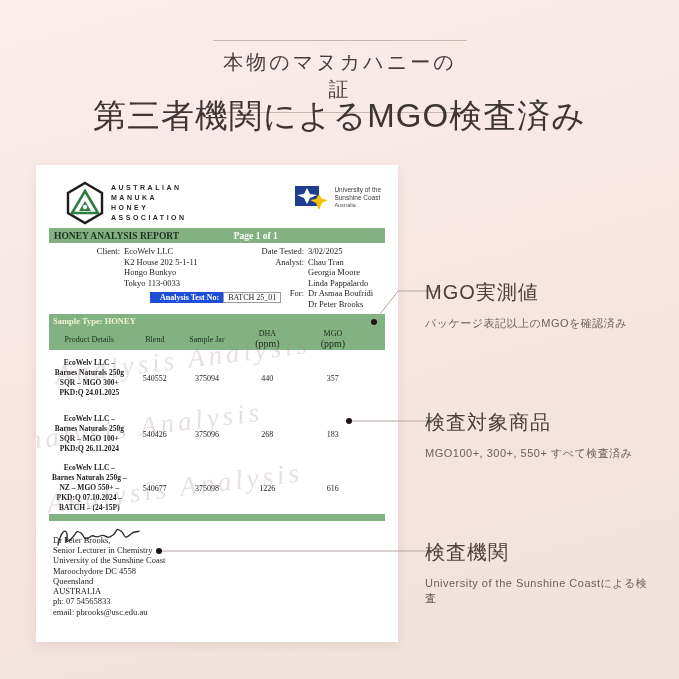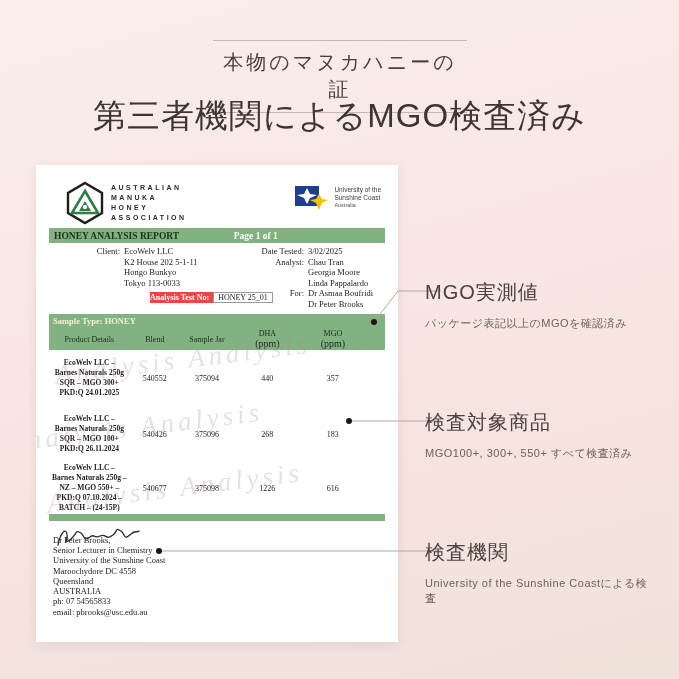--- a/index.html
+++ b/index.html
@@ -33,21 +33,21 @@
   .green-bar .report-title{color:#1f2f1f;}
   .green-bar .page-no{position:absolute;left:55%;color:#ffffff;text-align:center;}
 
   .info-row{position:relative;margin-top:3px;font-size:8.5px;line-height:10.5px;height:66px;}
   .info-left{position:absolute;left:33px;top:0;display:grid;grid-template-columns:38px auto;column-gap:4px;}
   .info-left .lbl{text-align:right;}
   .info-right{position:absolute;left:182px;top:0;display:grid;grid-template-columns:73px auto;column-gap:4px;}
   .info-right .lbl{text-align:right;}
 
   .testno{position:absolute;left:114px;top:126px;display:flex;font-size:8px;height:13px;align-items:center;}
-  .testno .tn-label{background:#ef4444;color:#ffffff;padding:1px 4px 1px 0;font-weight:bold;}
+  .testno .tn-label{background:#1d4ed8;color:#ffffff;padding:1px 4px 1px 10px;font-weight:bold;}
   .testno .tn-value{border:1px solid #9a9a9a;padding:0 4px;background:#fff;}
 
   .table-head{background:#82b182;margin-top:2px;}
   .sample-type{font-size:8.5px;font-weight:bold;color:#f2f2cf;padding:2px 0 0 4px;height:12px;}
   .col-row{display:flex;align-items:center;height:22px;font-size:8px;color:#1c2b1c;text-align:center;}
   .c-product{width:24%;}.c-blend{width:15%;}.c-jar{width:16%;}.c-dha{width:20%;}.c-mgo{width:19%;}
   .c-spacer{width:6%;}
   .unit{display:block;font-size:10px;}
 
   .trow{display:flex;align-items:center;font-size:8px;text-align:center;}
@@ -157,21 +157,21 @@
         <span>Linda Pappalardo</span>
         <span class="lbl">For:</span>
         <span>Dr Asmaa Boufridi</span>
         <span class="lbl"></span>
         <span>Dr Peter Brooks</span>
       </div>
     </div>
 
     <div class="testno">
       <span class="tn-label">Analysis Test No:</span>
-      <span class="tn-value">HONEY 25_01</span>
+      <span class="tn-value">BATCH 25_01</span>
     </div>
 
     <div class="table-head">
       <div class="sample-type">Sample Type: HONEY</div>
       <div class="col-row">
         <span class="c-product">Product Details</span>
         <span class="c-blend">Blend</span>
         <span class="c-jar">Sample Jar</span>
         <span class="c-dha"><span>DHA</span><span class="unit">(ppm)</span></span>
         <span class="c-mgo"><span>MGO</span><span class="unit">(ppm)</span></span>

